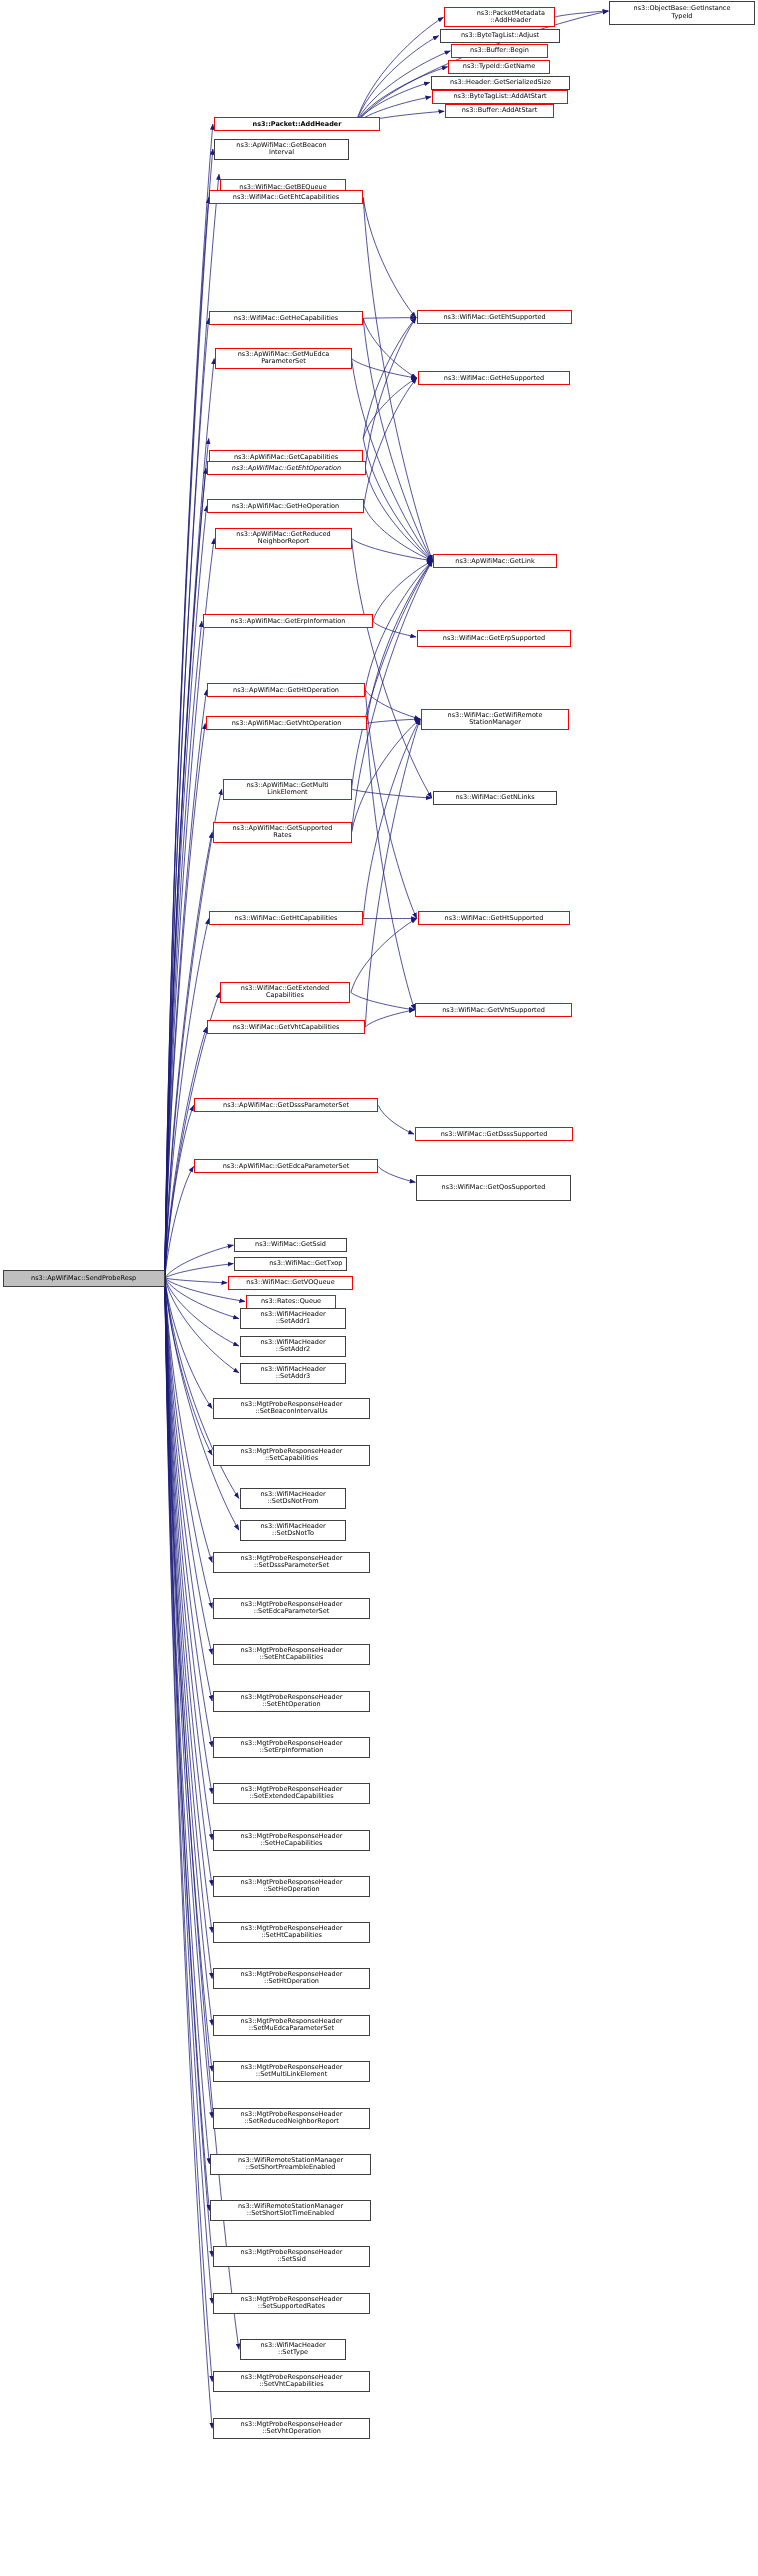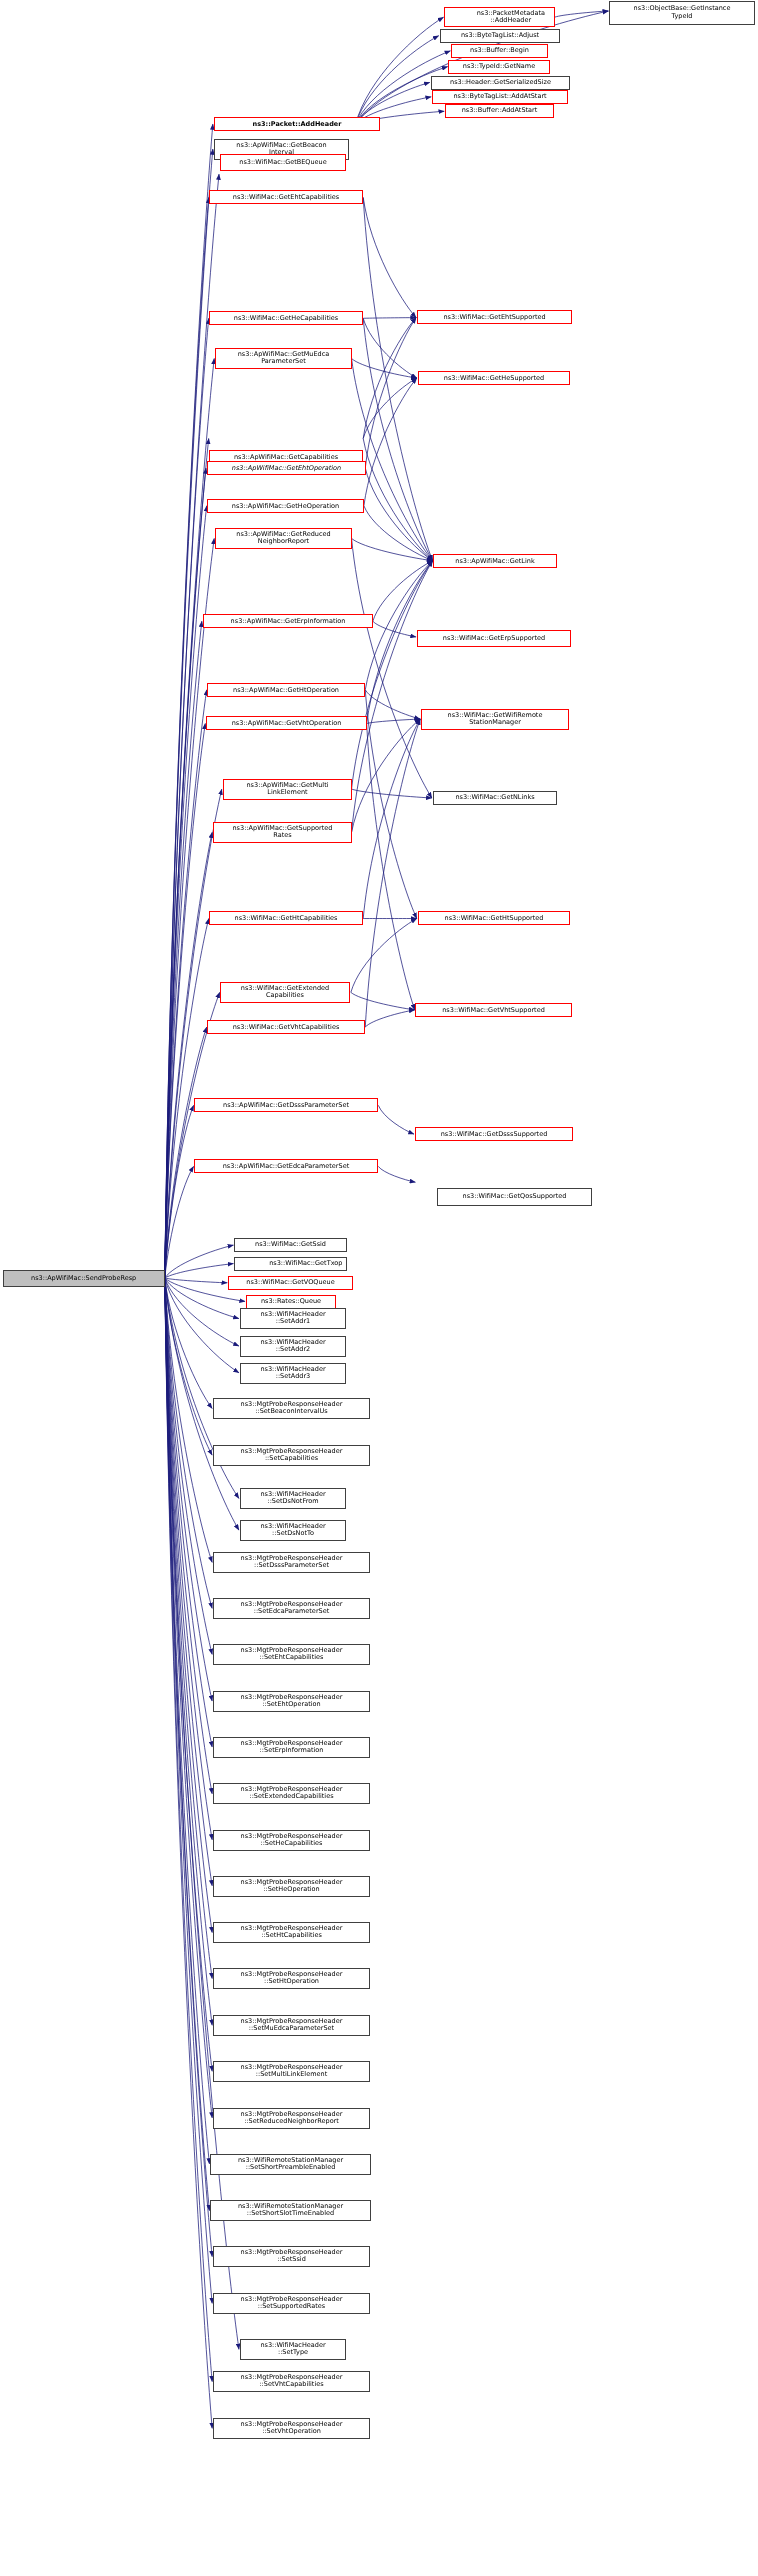--- a/index.html
+++ b/index.html
@@ -161,21 +161,21 @@
     <div class="node" style="left: 609px; top: 0.7px; width: 146px; height: 24px;">ns3::ObjectBase::GetInstance
 TypeId</div>
     <div class="node" style="left: 440px; top: 29px; width: 120px; height: 13.7px;">ns3::ByteTagList::Adjust</div>
     <div class="node red" style="left: 451px; top: 44px; width: 97px; height: 13.7px;">ns3::Buffer::Begin</div>
     <div class="node red" style="left: 448px; top: 60px; width: 102px; height: 13.7px;">ns3::TypeId::GetName</div>
     <div class="node" style="left: 431px; top: 76px; width: 139px; height: 13.7px;">ns3::Header::GetSerializedSize</div>
     <div class="node red" style="left: 432px; top: 90px; width: 136px; height: 13.7px;">ns3::ByteTagList::AddAtStart</div>
     <div class="node red" style="left: 445px; top: 104px; width: 109px; height: 13.7px;">ns3::Buffer::AddAtStart</div>
     <div class="node" style="left: 214px; top: 139px; width: 135px; height: 20.6px;">ns3::ApWifiMac::GetBeacon
 Interval</div>
-    <div class="node red" style="left: 220px; top: 154px; width: 126px; height: 17px;">ns3::WifiMac::GetBEQueue</div>
+    <div class="node red" style="left: 220px; top: 179px; width: 126px; height: 17px;">ns3::WifiMac::GetBEQueue</div>
     <div class="node red" style="left: 209px; top: 190px; width: 154px; height: 14.4px;">ns3::WifiMac::GetEhtCapabilities</div>
     <div class="node red" style="left: 417px; top: 310px; width: 155px; height: 14.4px;">ns3::WifiMac::GetEhtSupported</div>
     <div class="node red" style="left: 209px; top: 311px; width: 154px; height: 14.4px;">ns3::WifiMac::GetHeCapabilities</div>
     <div class="node red" style="left: 215px; top: 348px; width: 137px; height: 20.6px;">ns3::ApWifiMac::GetMuEdca
 ParameterSet</div>
     <div class="node red" style="left: 418px; top: 371px; width: 152px; height: 14.4px;">ns3::WifiMac::GetHeSupported</div>
     <div class="node red" style="left: 209px; top: 450px; width: 154px; height: 14.4px;">ns3::ApWifiMac::GetCapabilities</div>
     <div class="node red" style="left: 207px; top: 461px; width: 159px; height: 14.4px; font-style: italic;">ns3::ApWifiMac::GetEhtOperation</div>
     <div class="node red" style="left: 207px; top: 499px; width: 157px; height: 14.4px;">ns3::ApWifiMac::GetHeOperation</div>
     <div class="node red" style="left: 215px; top: 528px; width: 137px; height: 20.6px;">ns3::ApWifiMac::GetReduced
@@ -194,21 +194,21 @@
 Rates</div>
     <div class="node red" style="left: 209px; top: 911px; width: 154px; height: 14.4px;">ns3::WifiMac::GetHtCapabilities</div>
     <div class="node red" style="left: 418px; top: 911px; width: 152px; height: 14.4px;">ns3::WifiMac::GetHtSupported</div>
     <div class="node red" style="left: 220px; top: 982px; width: 130px; height: 20.6px;">ns3::WifiMac::GetExtended
 Capabilities</div>
     <div class="node red" style="left: 207px; top: 1020px; width: 158px; height: 14.4px;">ns3::WifiMac::GetVhtCapabilities</div>
     <div class="node red" style="left: 415px; top: 1003px; width: 157px; height: 14.4px;">ns3::WifiMac::GetVhtSupported</div>
     <div class="node red" style="left: 194px; top: 1098px; width: 184px; height: 14.4px;">ns3::ApWifiMac::GetDsssParameterSet</div>
     <div class="node red" style="left: 415px; top: 1127px; width: 158px; height: 14.4px;">ns3::WifiMac::GetDsssSupported</div>
     <div class="node red" style="left: 194px; top: 1159px; width: 184px; height: 14.4px;">ns3::ApWifiMac::GetEdcaParameterSet</div>
-    <div class="node" style="left: 437px; top: 1175px; width: 155px; height: 18px; margin-top: 13px;">ns3::WifiMac::GetQosSupported</div>
+    <div class="node" style="left: 416px; top: 1175px; width: 155px; height: 26px;">ns3::WifiMac::GetQosSupported</div>
     <div class="node" style="left: 234px; top: 1238px; width: 113px; height: 13.7px;">ns3::WifiMac::GetSsid</div>
     <div class="node" style="left: 234px; top: 1257px; width: 113px; height: 13.7px; padding-left: 32px;">ns3::WifiMac::GetTxop</div>
     <div class="node red" style="left: 228px; top: 1276px; width: 125px; height: 13.7px;">ns3::WifiMac::GetVOQueue</div>
     <div class="node red" style="left: 246px; top: 1295px; width: 90px; height: 13.7px;">ns3::Rates::Queue</div>
     <div class="node" style="left: 240px; top: 1308px; width: 106px; height: 20.6px;">ns3::WifiMacHeader
 ::SetAddr1</div>
     <div class="node" style="left: 240px; top: 1336px; width: 106px; height: 20.6px;">ns3::WifiMacHeader
 ::SetAddr2</div>
     <div class="node" style="left: 240px; top: 1363px; width: 106px; height: 20.6px;">ns3::WifiMacHeader
 ::SetAddr3</div>

